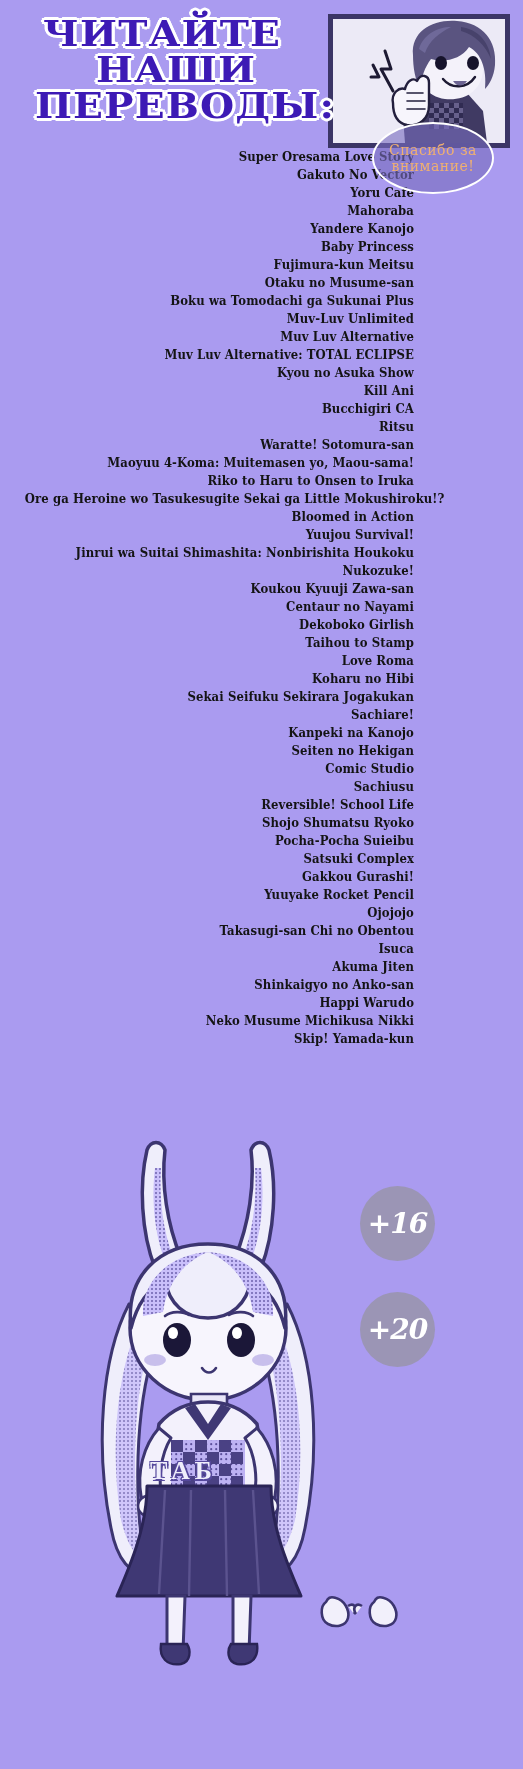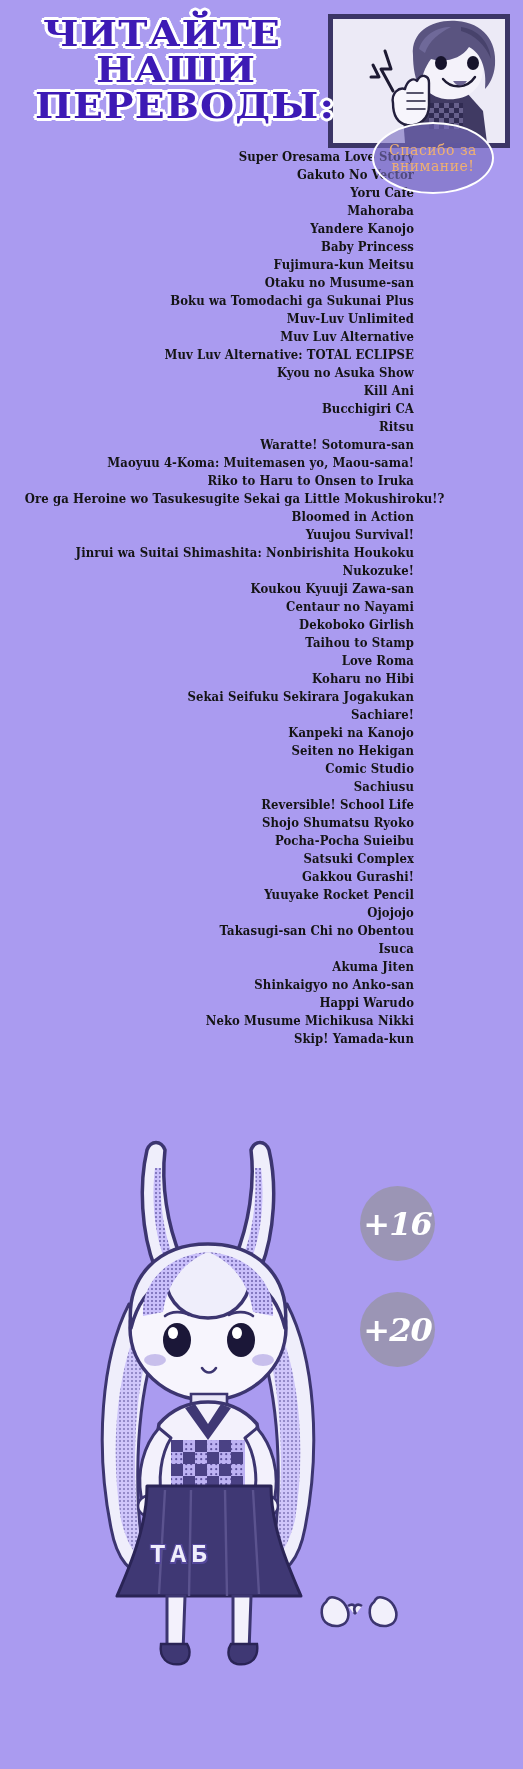--- a/index.html
+++ b/index.html
@@ -118,22 +118,22 @@
     top: 1128px;
     width: 320px;
     height: 570px;
     z-index: 2;
   }
   .character svg { display: block; }
 
   .tab-word {
     position: absolute;
     left: 150px;
-    top: 1540px;
-    font-family: Liberation Mono, monospace;
+    top: 1456px;
+    font-family: Liberation Serif, serif;
     font-weight: bold;
     font-size: 26px;
     letter-spacing: 5px;
     color: #efeefb;
     text-shadow: 1.5px 1.5px 0 #55489c, -1px -1px 0 #55489c,
                  1.5px -1px 0 #55489c, -1px 1.5px 0 #55489c;
     z-index: 7;
   }
 
   
@@ -145,21 +145,21 @@
     background: #9b95b5;
     display: flex;
     align-items: center;
     justify-content: center;
     z-index: 6;
   }
   .badge span {
     font-family: "DejaVu Serif", serif;
     font-style: italic;
     font-weight: bold;
-    font-size: 32px;
+    font-size: 28px;
     color: #ffffff;
     letter-spacing: -1px;
   }
   .badge-16 { left: 360px; top: 1186px; }
   .badge-18 { left: 360px; top: 1292px; }
 
   
   .doodles {
     position: absolute;
     left: 318px;

